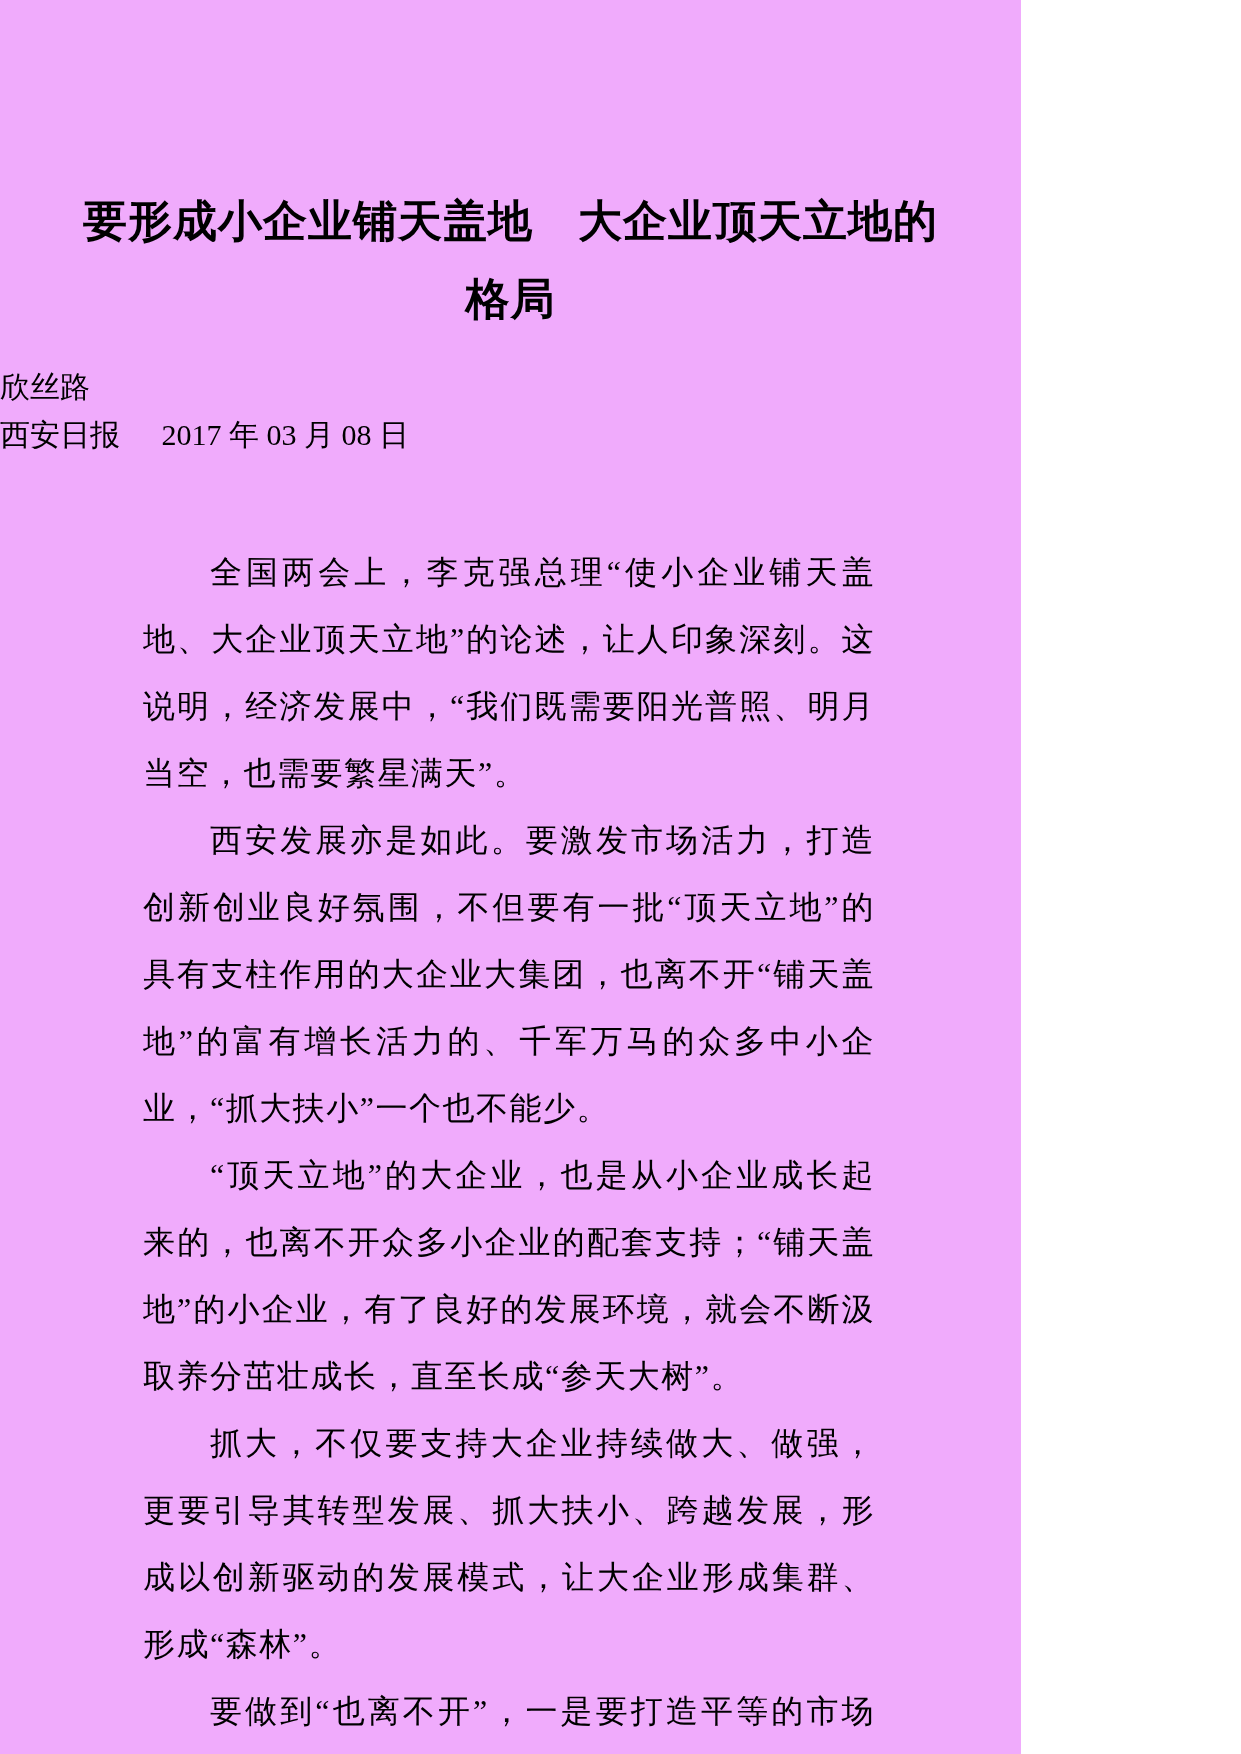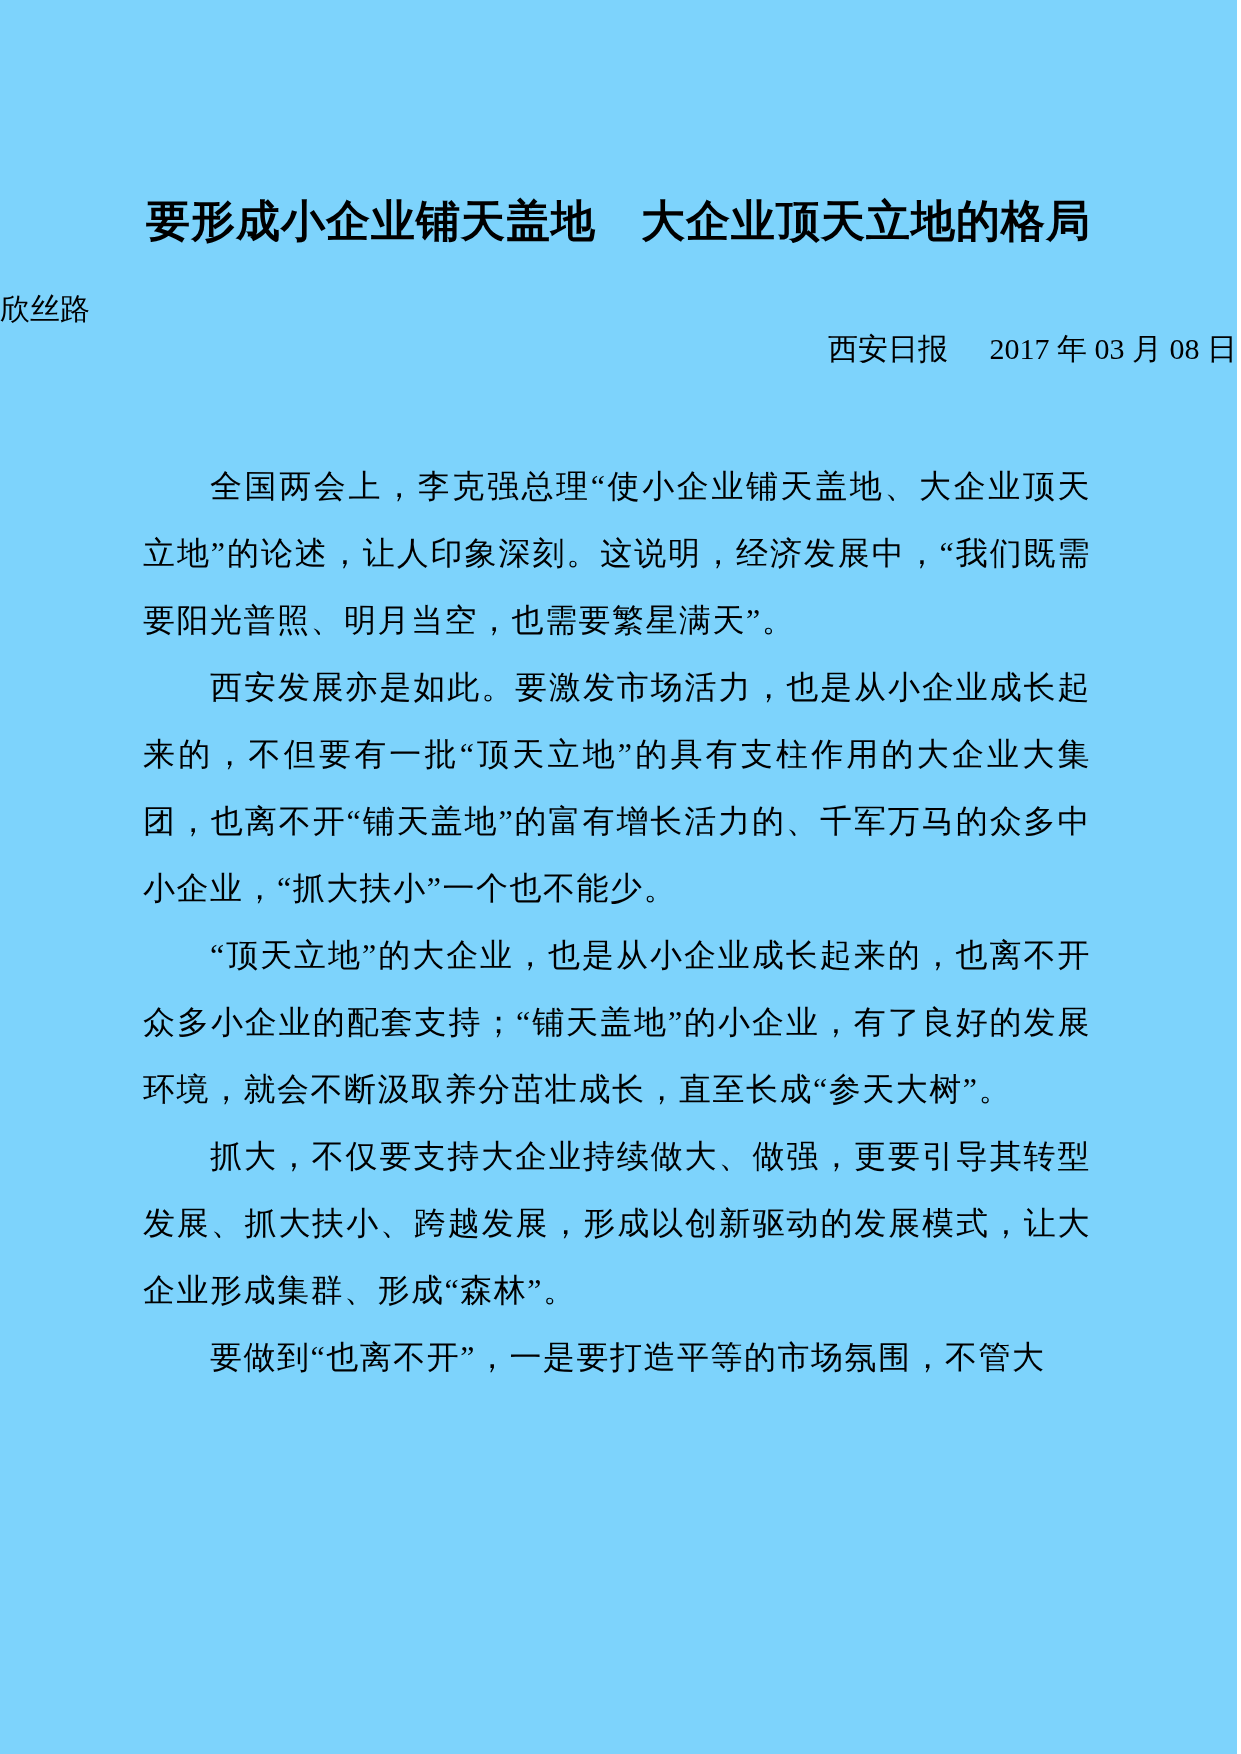--- a/index.html
+++ b/index.html
@@ -2,23 +2,23 @@
 <html><head>
 <meta charset="utf-8">
 <style>
   html, body {
     margin: 0;
     padding: 0;
     background: #ffffff;
   }
   .page {
     position: relative;
-    width: 1237px;
+    width: 1021px;
     height: 1754px;
-    background: #7dd3fc;
+    background: #f0abfc;
     color: #000000;
     font-family: "Liberation Serif", serif;
     overflow: hidden;
     box-sizing: border-box;
     padding-top: 183px;
   }
   .title {
     margin: 0 70px;
     text-align: center;
     font-size: 44px;
@@ -26,21 +26,22 @@
     line-height: 78px;
     letter-spacing: 1px;
   }
   .byline {
     margin-top: 28px;
     text-align: left;
     font-size: 30px;
     line-height: 40px;
   }
   .dateline {
-    text-align: right;
+    margin-top: 8px;
+    text-align: left;
     font-size: 30px;
     line-height: 40px;
   }
   .dateline .source {
     display: inline-block;
   }
   .dateline .date {
     display: inline-block;
     margin-left: 34px;
   }
@@ -66,19 +67,19 @@
 
   <div class="byline">欣丝路</div>
 
   <div class="dateline">
     <span class="source">西安日报</span>
     <span class="date">2017 年 03 月 08 日</span>
   </div>
 
   <div class="article-body">
     <p>全国两会上，李克强总理“使小企业铺天盖地、大企业顶天立地”的论述，让人印象深刻。这说明，经济发展中，“我们既需要阳光普照、明月当空，也需要繁星满天”。</p>
-    <p>西安发展亦是如此。要激发市场活力，也是从小企业成长起来的，不但要有一批“顶天立地”的具有支柱作用的大企业大集团，也离不开“铺天盖地”的富有增长活力的、千军万马的众多中小企业，“抓大扶小”一个也不能少。</p>
+    <p>西安发展亦是如此。要激发市场活力，打造创新创业良好氛围，不但要有一批“顶天立地”的具有支柱作用的大企业大集团，也离不开“铺天盖地”的富有增长活力的、千军万马的众多中小企业，“抓大扶小”一个也不能少。</p>
     <p>“顶天立地”的大企业，也是从小企业成长起来的，也离不开众多小企业的配套支持；“铺天盖地”的小企业，有了良好的发展环境，就会不断汲取养分茁壮成长，直至长成“参天大树”。</p>
     <p>抓大，不仅要支持大企业持续做大、做强，更要引导其转型发展、抓大扶小、跨越发展，形成以创新驱动的发展模式，让大企业形成集群、形成“森林”。</p>
     <p>要做到“也离不开”，一是要打造平等的市场氛围，不管大</p>
   </div>
 
 </div>
 
 </body></html>

